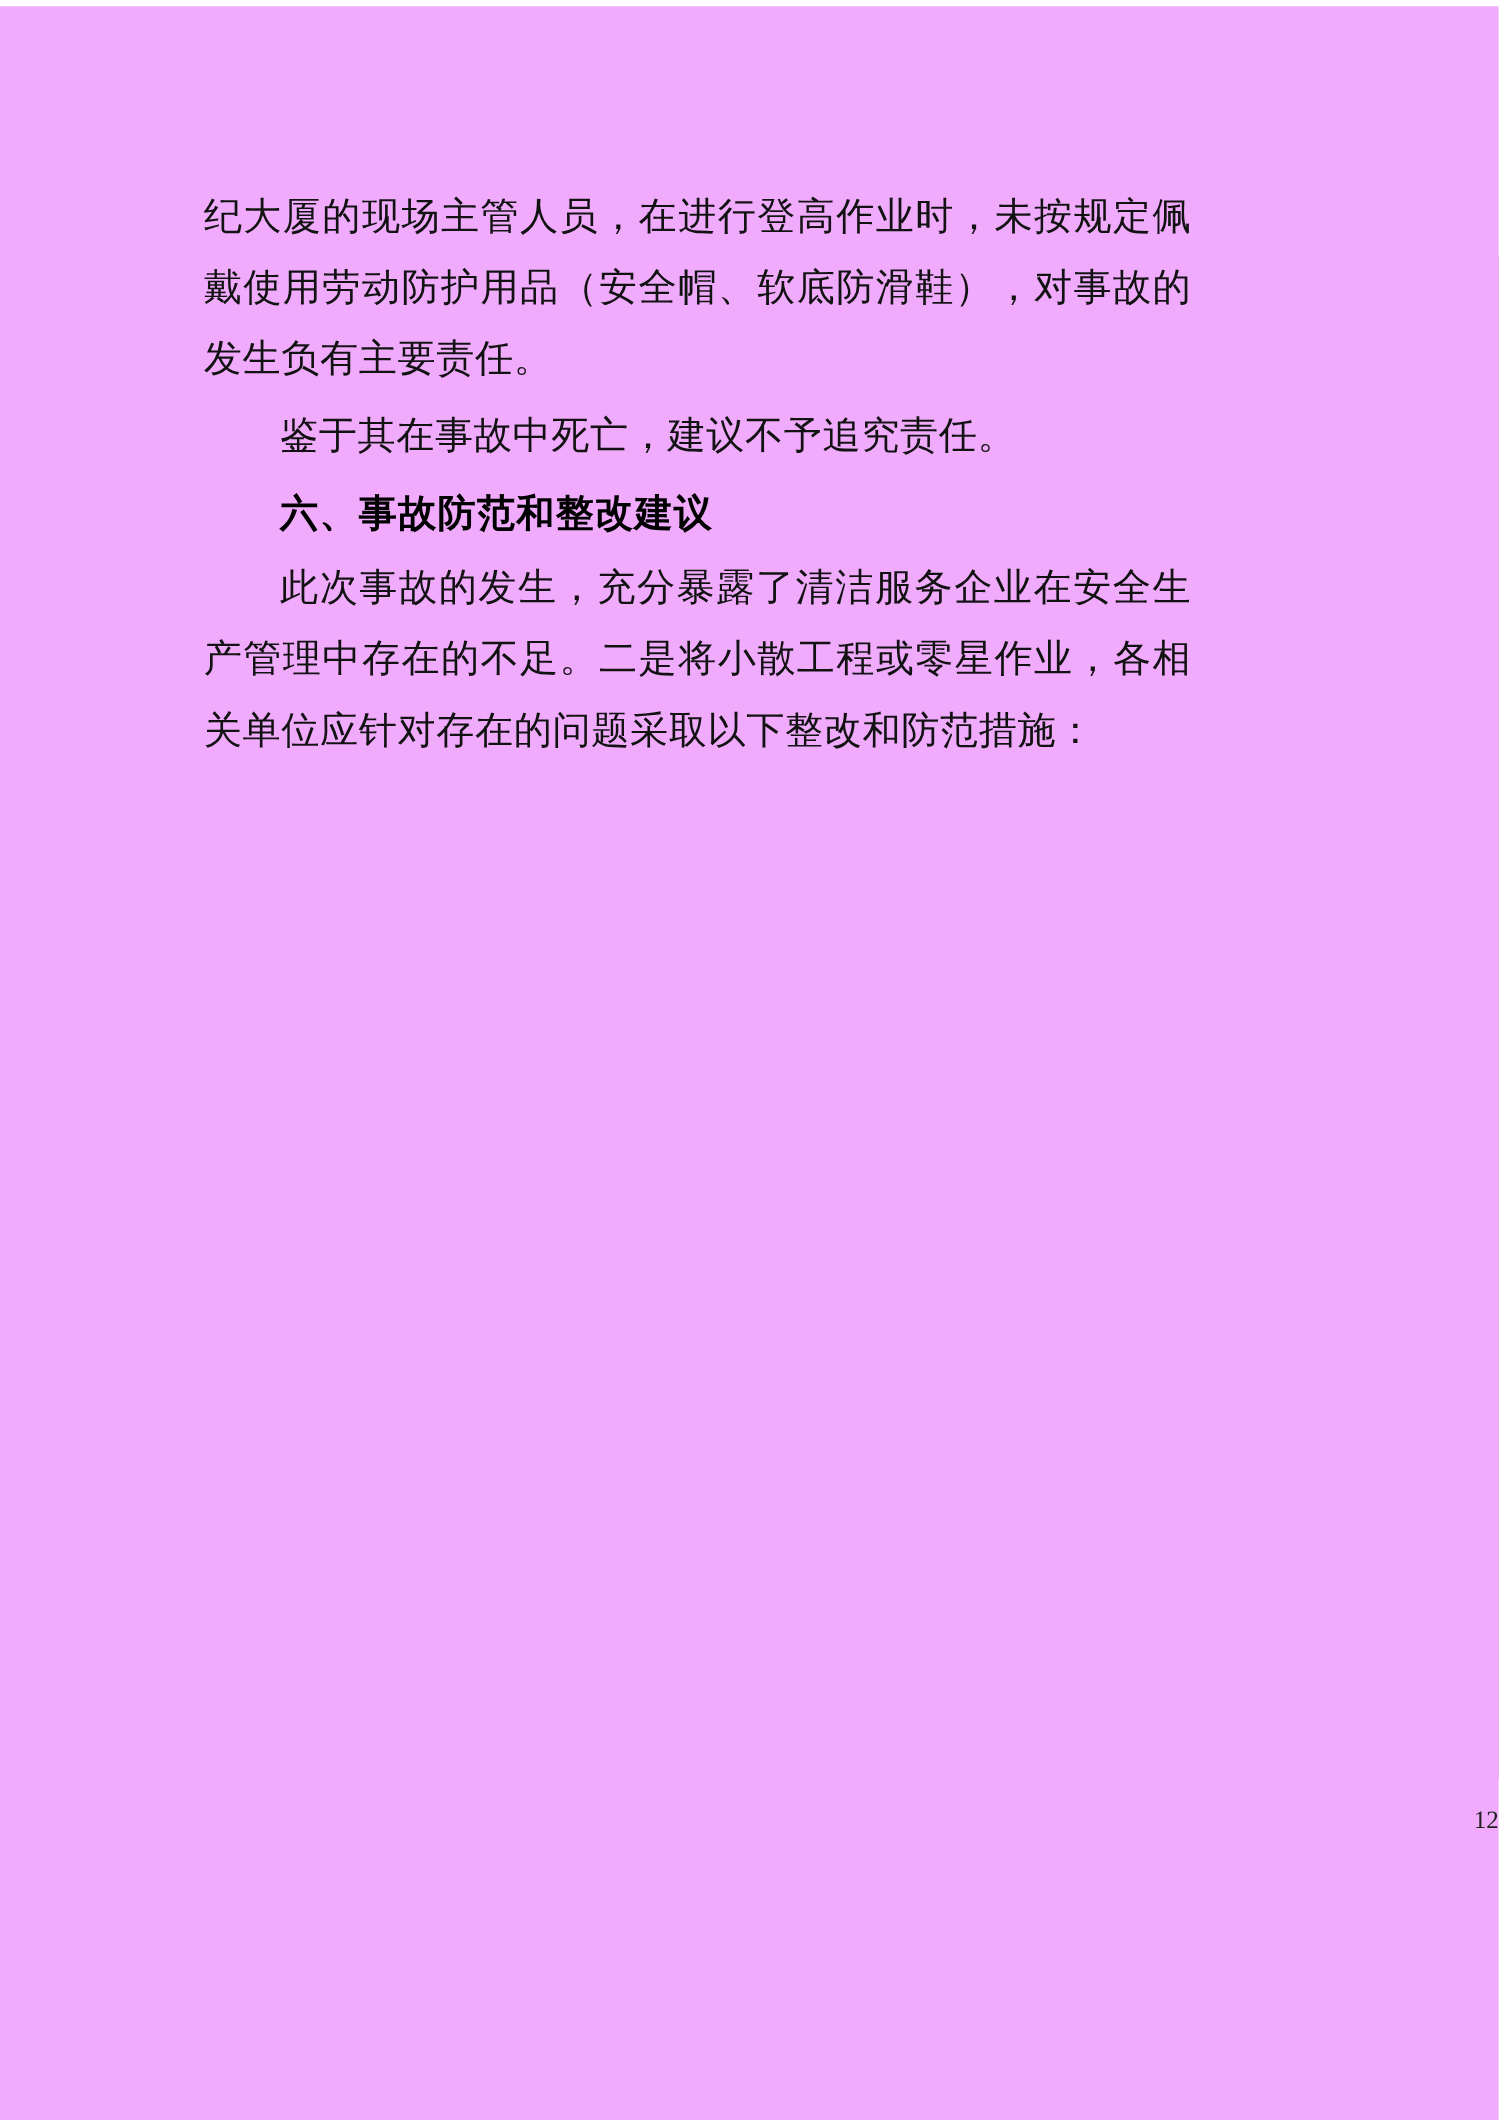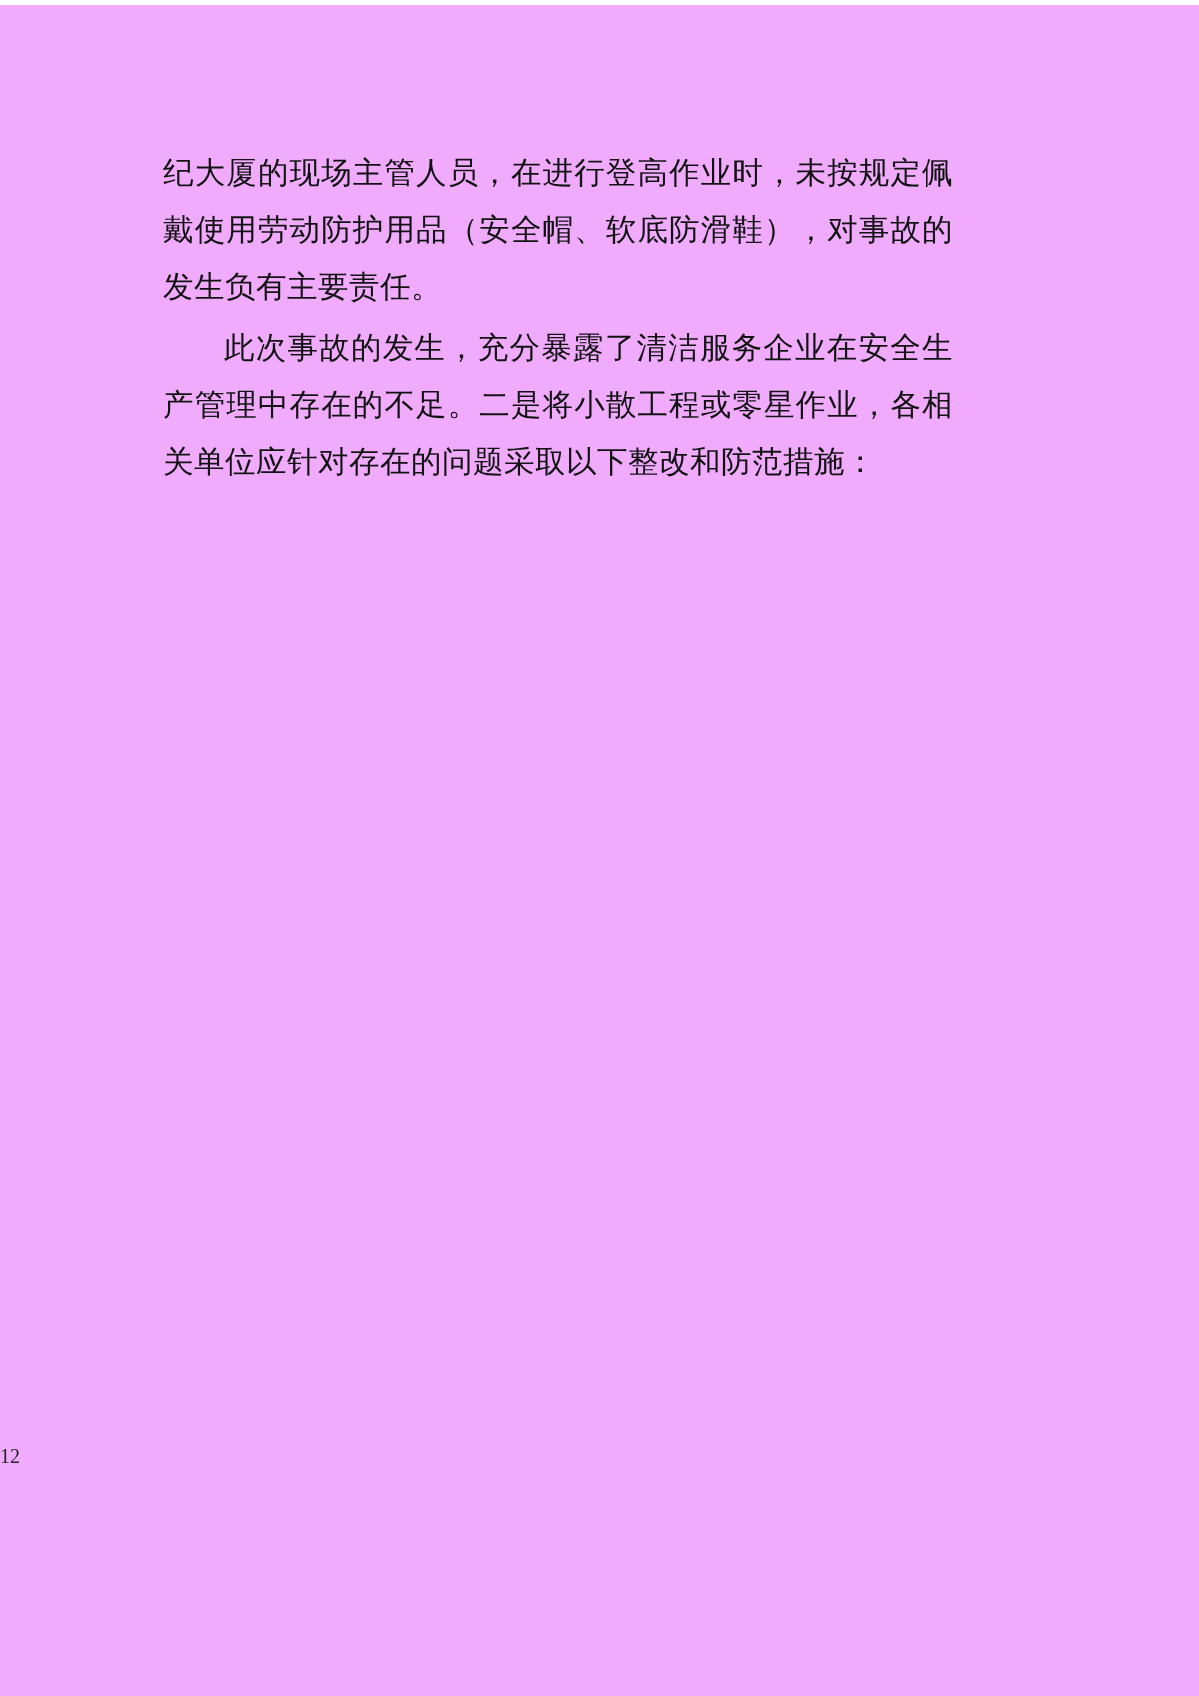--- a/index.html
+++ b/index.html
@@ -49,37 +49,39 @@
     color: #000000;
     font-family: "DejaVu Sans", "Liberation Sans", sans-serif;
   }
   .gap-sm { height: 4px; }
   .gap-md { height: 6px; }
   .page-number {
     position: absolute;
     left: 0;
     right: 0;
     top: 1440px;
-    text-align: left;
+    text-align: right;
     font-size: 20px;
     color: #222;
     font-family: "Liberation Serif", "DejaVu Serif", serif;
   }
 </style>
 </head>
 <body>
 
 <div class="page">
   <div class="content">
 
     <p class="para">纪大厦的现场主管人员，在进行登高作业时，未按规定佩戴使用劳动防护用品（安全帽、软底防滑鞋），对事故的发生负有主要责任。</p>
 
     <div class="gap-sm"></div>
 
+    <p class="para indent">鉴于其在事故中死亡，建议不予追究责任。</p>
 
+    <h2 class="heading">六、事故防范和整改建议</h2>
 
     <p class="para indent">此次事故的发生，充分暴露了清洁服务企业在安全生产管理中存在的不足。二是将小散工程或零星作业，各相关单位应针对存在的问题采取以下整改和防范措施：</p>
 
     <div class="gap-md"></div>
 
 
     <div class="gap-md"></div>
 
 
   </div>

